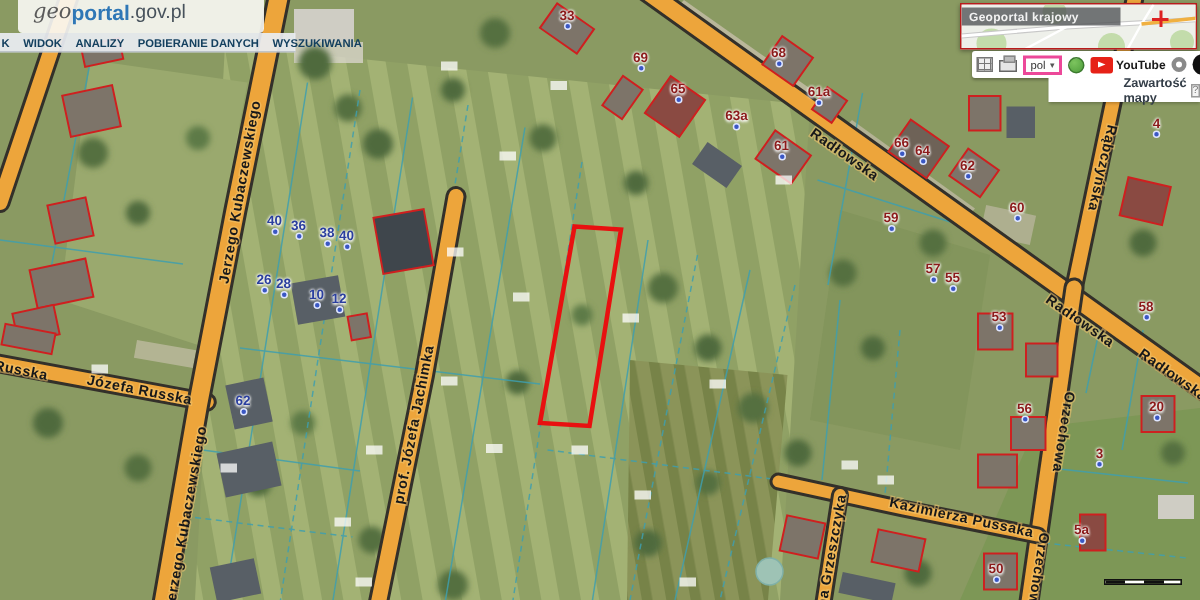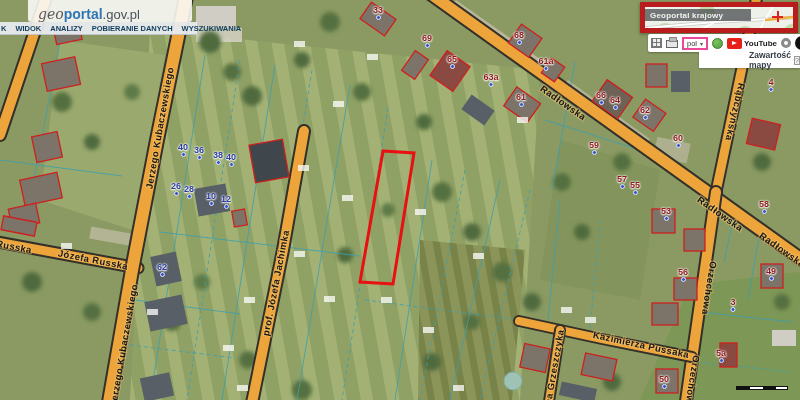--- a/index.html
+++ b/index.html
@@ -15,34 +15,34 @@
 
   
   .addr{position:absolute;transform:translateX(-50%);display:flex;flex-direction:column;
         align-items:center;line-height:8px;font-weight:bold;font-size:9px;
         text-shadow:0 0 2px #fff,0 0 2px #fff,0 1px 2px #fff;pointer-events:none;}
   .addr .dot{width:5px;height:5px;border-radius:50%;background:#3a57c4;
              border:1px solid #dfe6ff;margin-top:1px;}
   .addr.r{color:#8b1a1a;} .addr.b{color:#2b3f9e;}
 
   
-  #logo{position:absolute;left:28px;top:0;width:164px;height:22px;
+  #logo{position:absolute;left:12px;top:0;width:164px;height:22px;
         background:rgba(249,249,246,.9);border-radius:0 0 3px 3px;
-        display:flex;align-items:flex-end;padding-left:10px;cursor:pointer;}
+        display:flex;align-items:flex-start;padding-left:10px;cursor:pointer;}
   #logo .geo{font-family:"DejaVu Serif",serif;font-style:italic;font-size:14px;color:#5a5a5a;}
   #logo .portal{font-size:14px;font-weight:bold;color:#2f77b6;}
   #logo .dom{font-size:13px;color:#47525c;}
   #menubar{position:absolute;left:0;top:22px;width:197px;height:13px;
            background:rgba(233,237,242,.93);display:flex;align-items:center;
            gap:9px;padding-left:1px;border-bottom:1px solid rgba(150,160,170,.5);}
   .menu-item{font-size:7.5px;font-weight:bold;color:#14405f;white-space:nowrap;cursor:pointer;}
 
   
   #minimap{position:absolute;left:640px;top:2px;width:158px;height:31px;
-           border:5px solid #b91c1c;background:#e8eae4;overflow:hidden;
+           border:1px solid #b91c1c;background:#e8eae4;overflow:hidden;
            box-shadow:0 1px 3px rgba(0,0,0,.4);}
   #minimap-title{position:absolute;left:0;top:2px;width:106px;height:12px;
            background:rgba(80,82,84,.78);color:#f2f2f2;font-size:8px;font-weight:bold;
            display:flex;align-items:center;padding-left:5px;letter-spacing:.2px;}
   #mm-marker{position:absolute;left:127px;top:4px;width:11px;height:11px;}
   #mm-marker:before,#mm-marker:after{content:"";position:absolute;background:#d22;}
   #mm-marker:before{left:5px;top:0;width:1.5px;height:11px;}
   #mm-marker:after{left:0;top:5px;width:11px;height:1.5px;}
 
   
@@ -365,21 +365,21 @@
     </div>
   <div class="addr r" style="left:764px;top:200px">
       <span>58</span>
       <span class="dot"></span>
     </div>
   <div class="addr r" style="left:771px;top:78px">
       <span>4</span>
       <span class="dot"></span>
     </div>
   <div class="addr r" style="left:771px;top:267px">
-      <span>49</span>
+      <span>20</span>
       <span class="dot"></span>
     </div>
   <div class="addr r" style="left:733px;top:298px">
       <span>3</span>
       <span class="dot"></span>
     </div>
   <div class="addr r" style="left:683px;top:268px">
       <span>56</span>
       <span class="dot"></span>
     </div>

